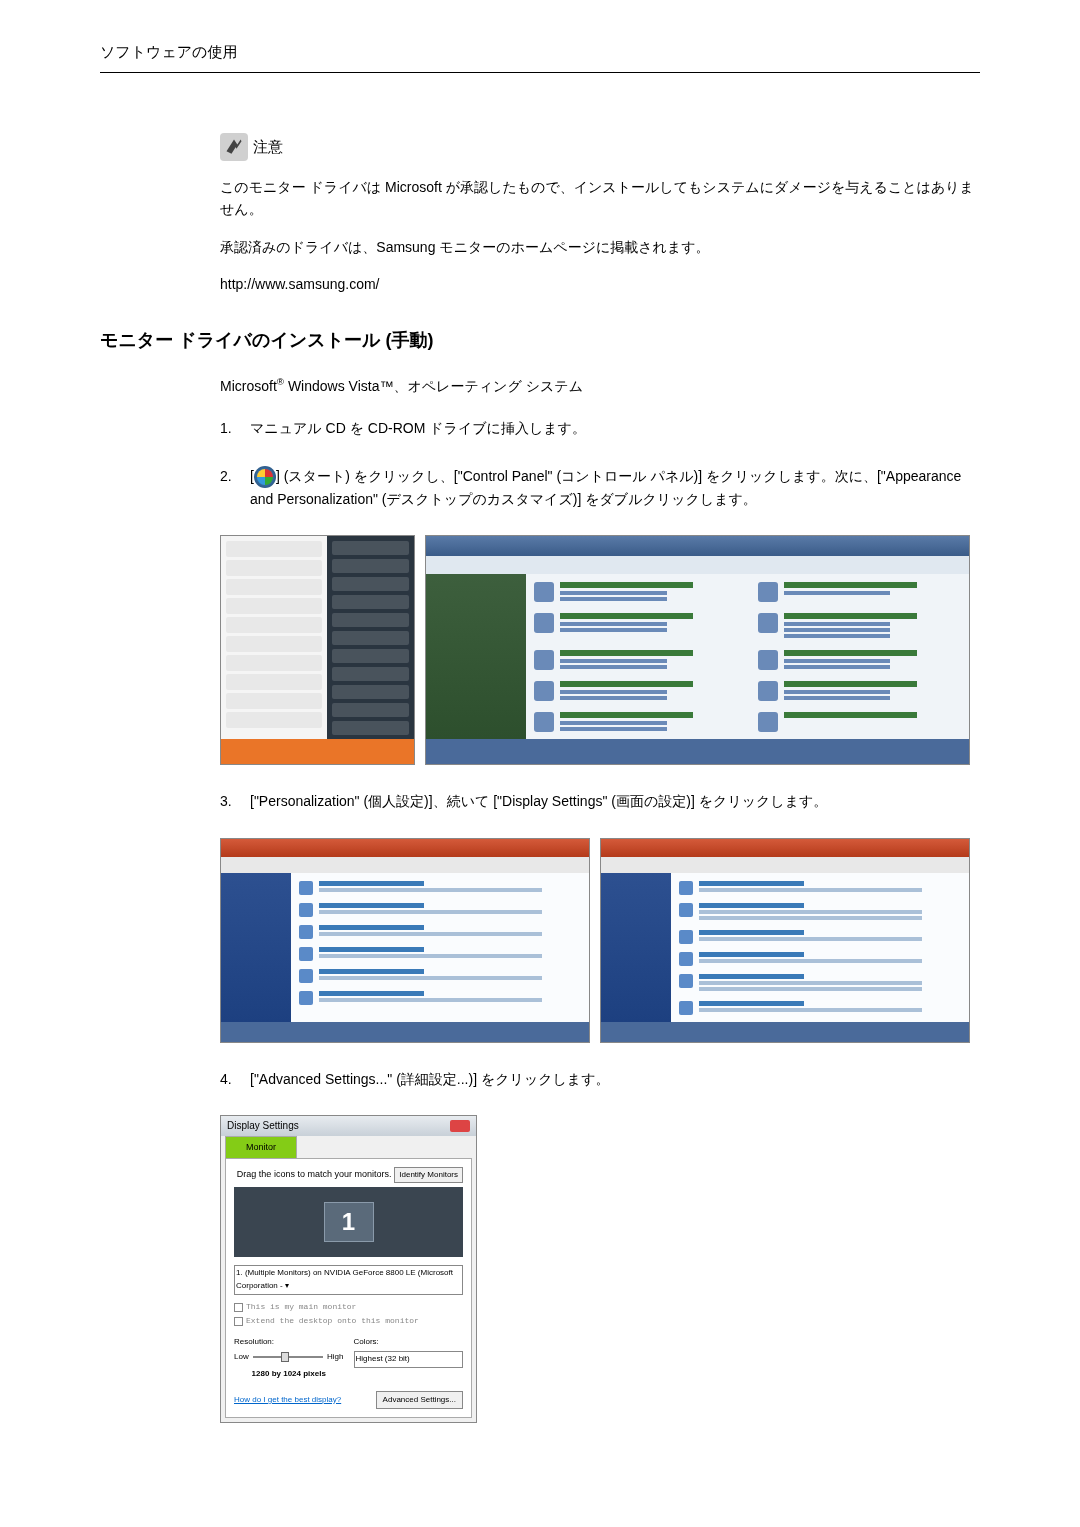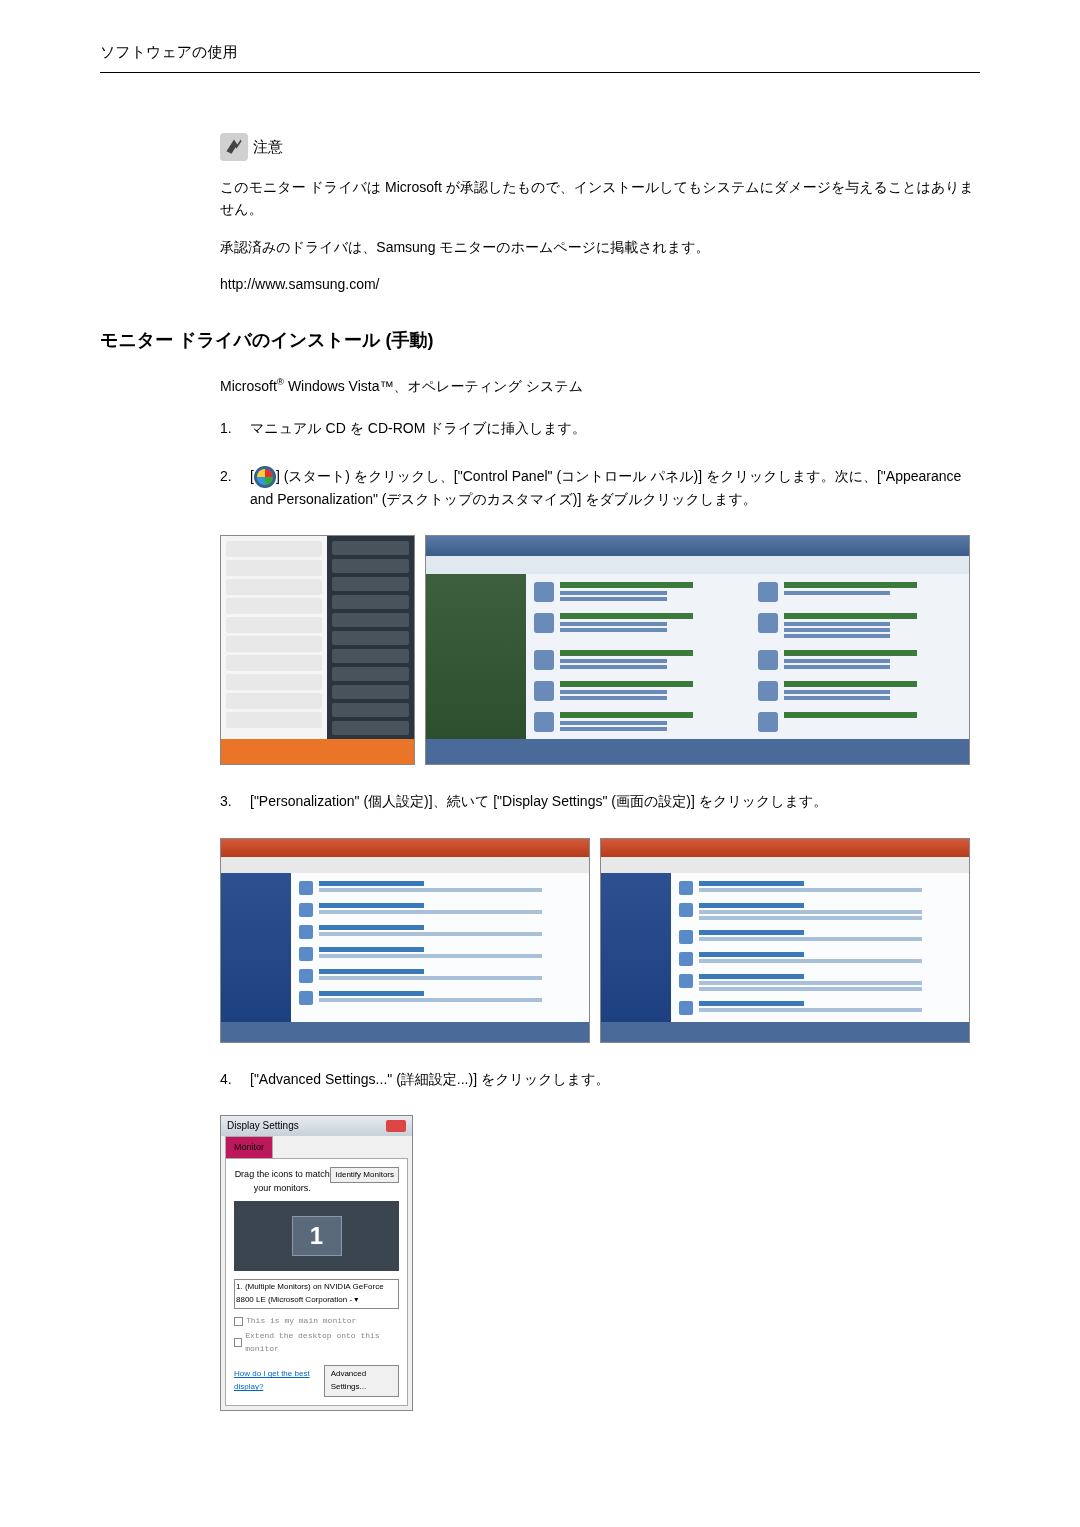--- a/index.html
+++ b/index.html
@@ -295,21 +295,21 @@
       margin-bottom: 2px;
     }
     .pers-sub {
       height: 4px;
       background: #aac0d8;
       width: 85%;
       margin-bottom: 2px;
     }
     .display-settings {
       margin-left: 120px;
-      width: 193px;
+      width: 257px;
       border: 1px solid #888;
       background: #f0f0f0;
       font-size: 9px;
       position: relative;
     }
     .ds-titlebar {
       height: 20px;
       background: linear-gradient(to bottom, #e8ecf0, #c8d0d8);
       display: flex;
       align-items: center;
@@ -321,22 +321,22 @@
       display: flex;
       gap: 2px;
     }
     .ds-titlebar .close-btn {
       width: 20px;
       height: 12px;
       background: #d44;
       border-radius: 2px;
     }
     .ds-tab {
-      padding: 3px 8px;
-      background: #be185d;
+      padding: 3px 20px;
+      background: #84cc16;
       border: 1px solid #aaa;
       border-bottom: none;
       display: inline-block;
       margin-left: 4px;
       font-size: 9px;
     }
     .ds-body {
       background: #fff;
       border: 1px solid #aaa;
       margin: 0 4px 4px 4px;
@@ -771,18 +771,35 @@
     </div>
     <div class="ds-select">1. (Multiple Monitors) on NVIDIA GeForce 8800 LE (Microsoft Corporation - ▾</div>
     <div class="ds-checkbox-row">
       <span class="ds-checkbox"></span>
       <span>This is my main monitor</span>
     </div>
     <div class="ds-checkbox-row">
       <span class="ds-checkbox"></span>
       <span>Extend the desktop onto this monitor</span>
     </div>
+    <div class="ds-sliders">
+      <div class="ds-slider-col">
+        <div class="ds-slider-label">Resolution:</div>
+        <div class="ds-slider">
+          <span>Low</span>
+          <div class="ds-slider-track">
+              <div class="ds-slider-thumb"></div>
+            </div>
+          <span>High</span>
+        </div>
+        <div class="ds-res-text">1280 by 1024 pixels</div>
+      </div>
+      <div class="ds-slider-col">
+        <div class="ds-slider-label">Colors:</div>
+        <div class="ds-colors-select">Highest (32 bit)</div>
+      </div>
+    </div>
     <div class="ds-bottom-row">
       <span class="ds-link">How do I get the best display?</span>
       <span class="ds-adv-btn">Advanced Settings...</span>
     </div>
   </div>
 </div>
 
 </body></html>

